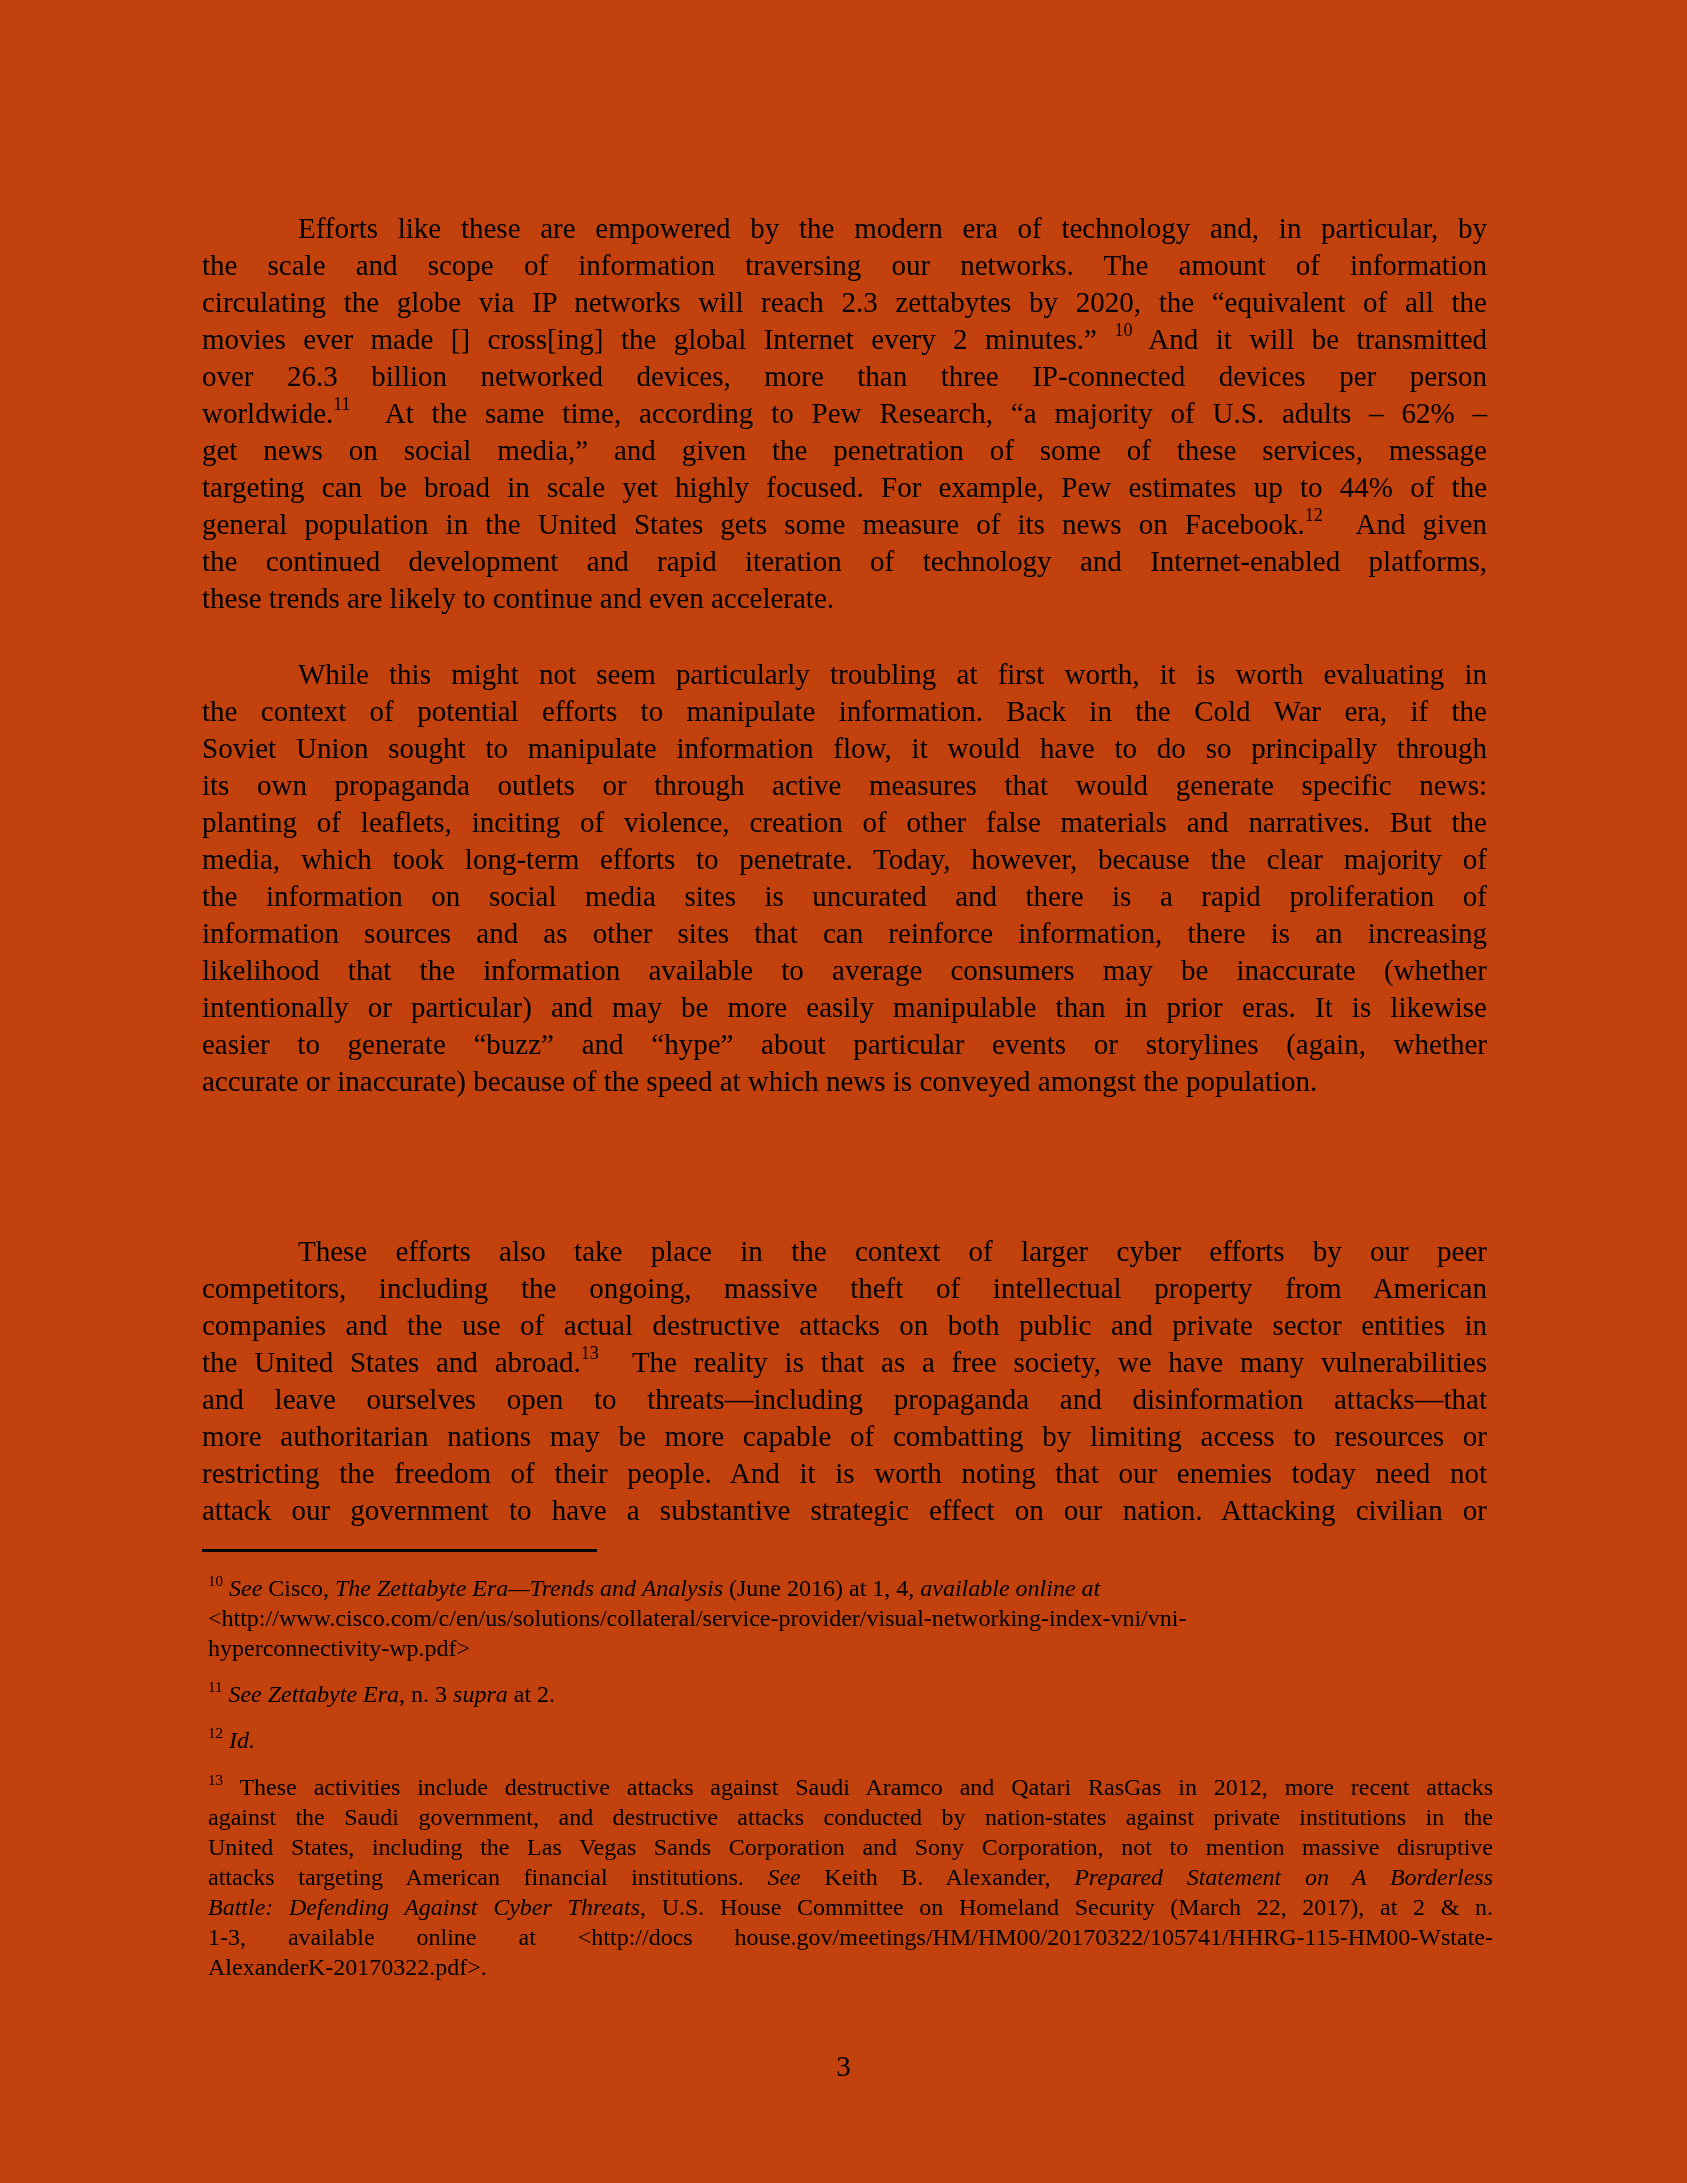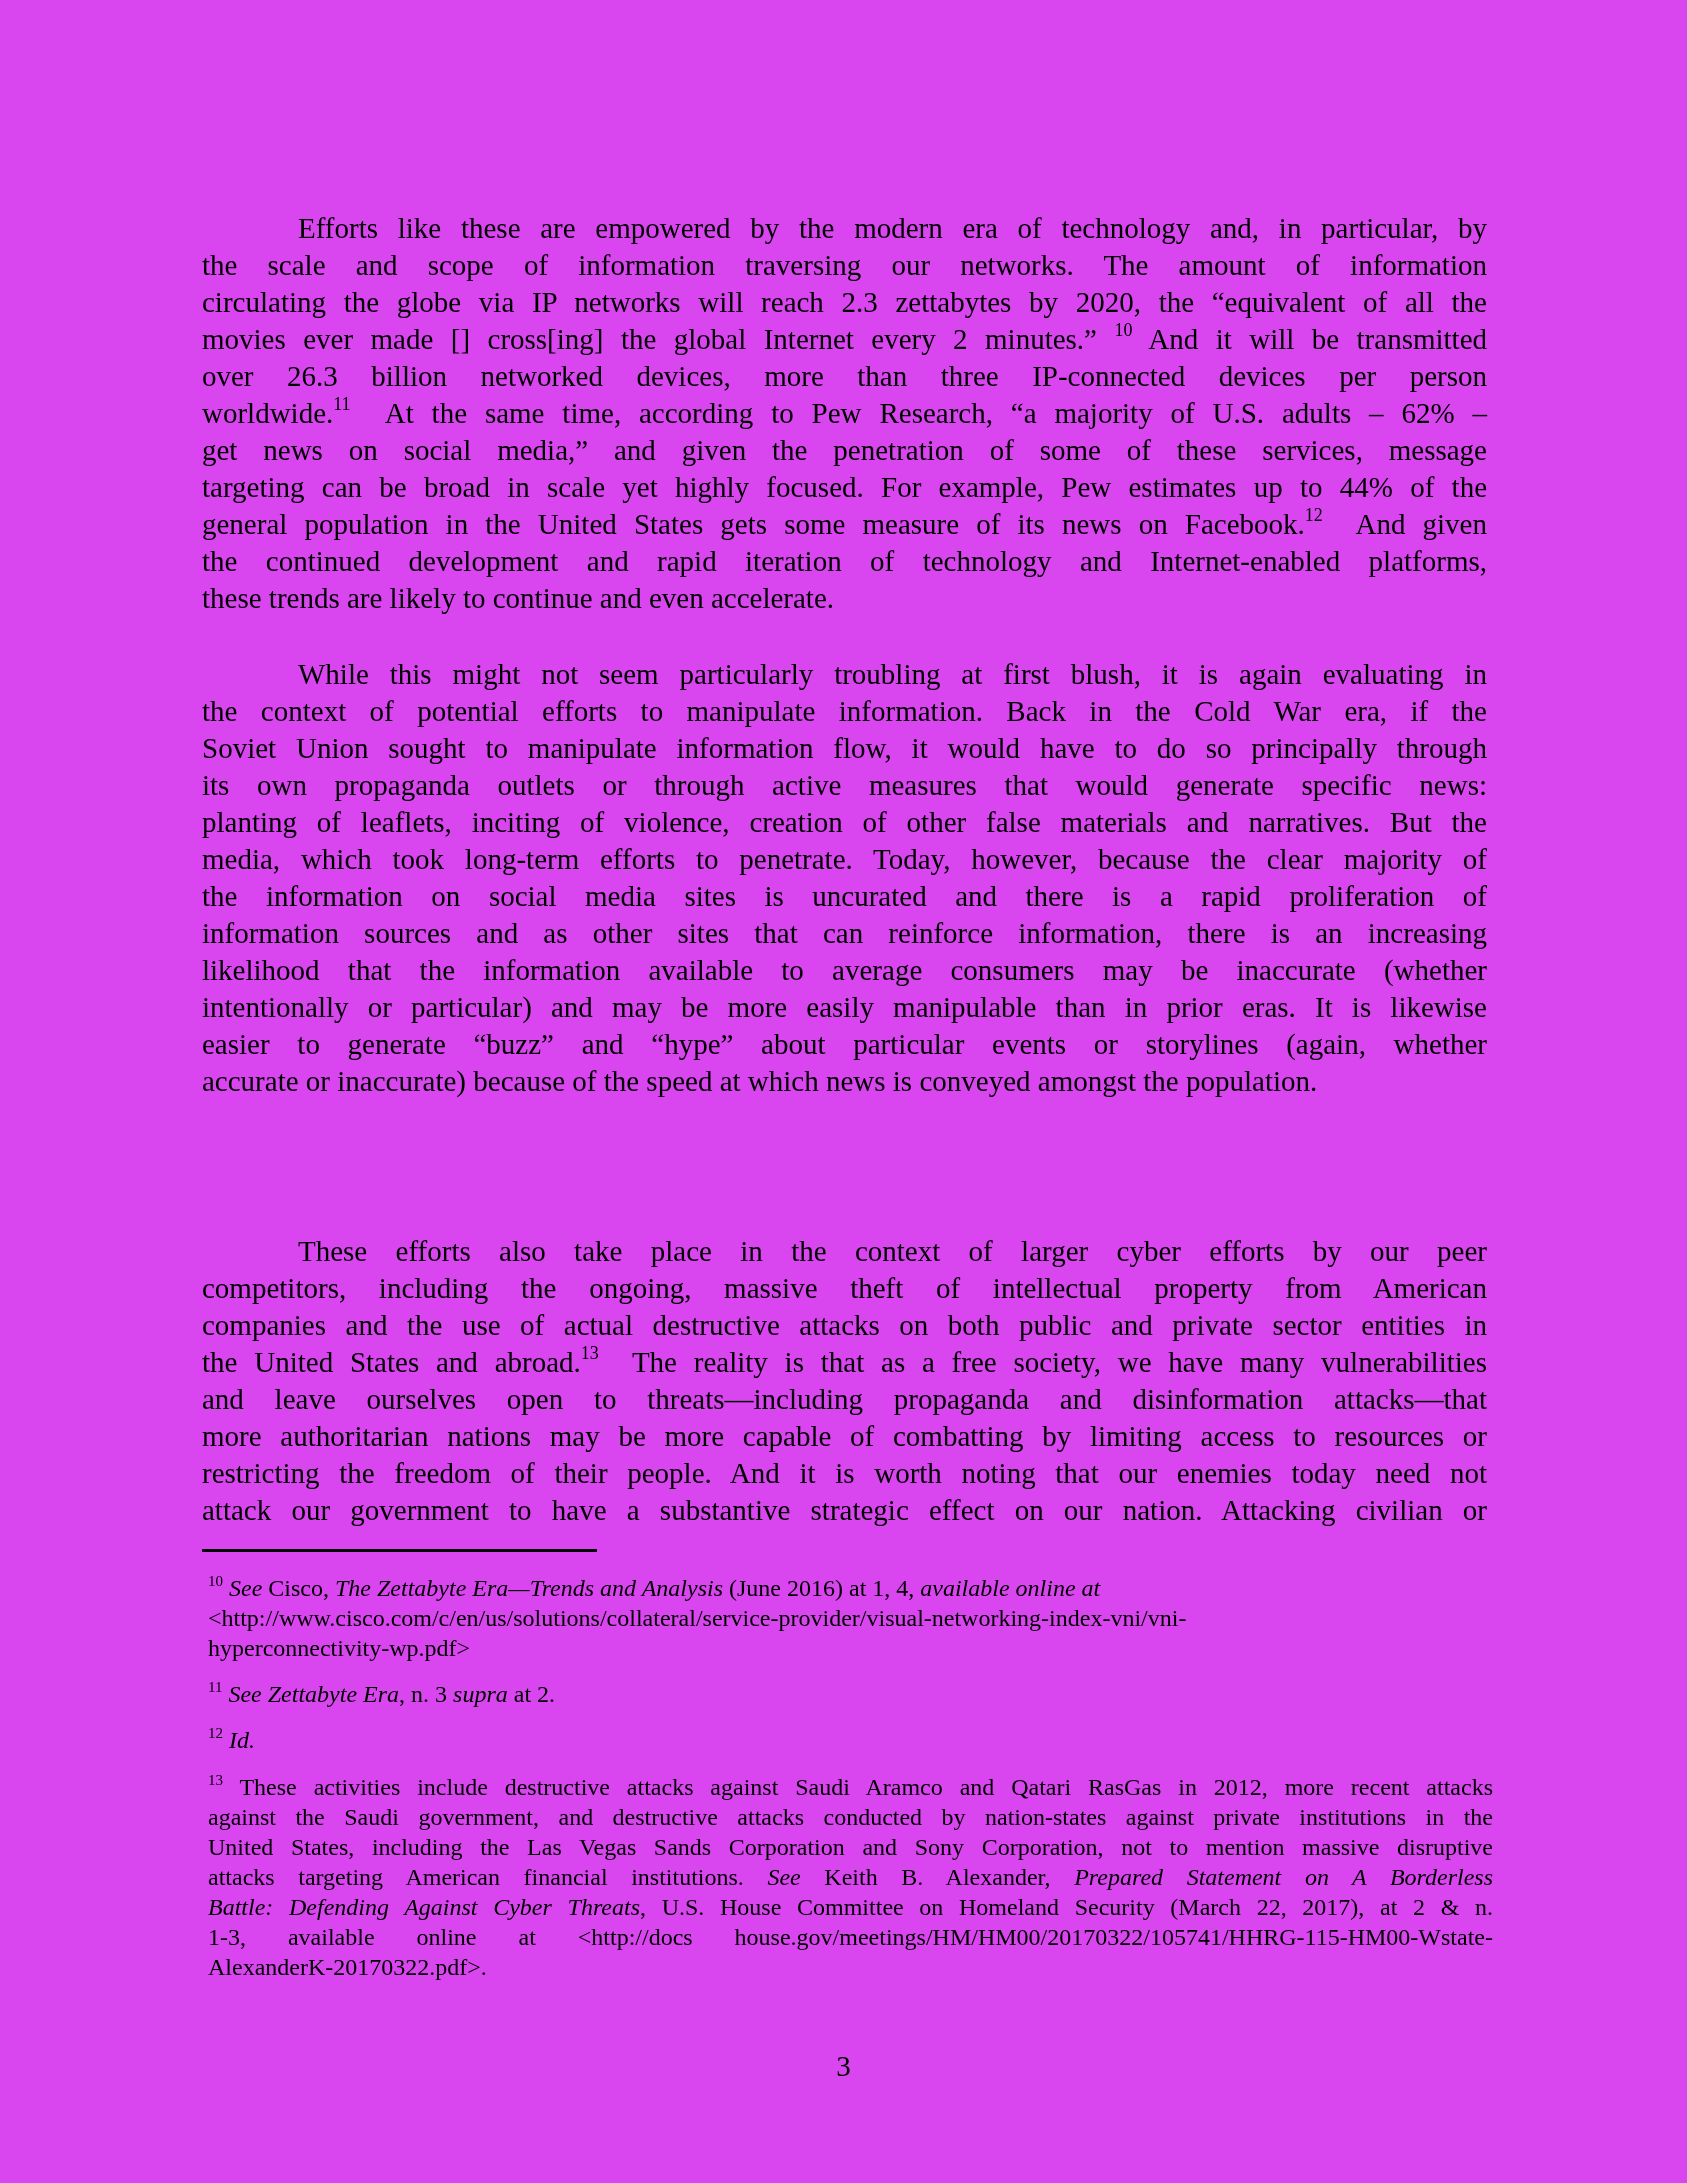--- a/index.html
+++ b/index.html
@@ -13,21 +13,21 @@
     position: relative;
     overflow: hidden;
     font-family: "Liberation Serif", "DejaVu Serif", serif;
     color: #000000;
   }
   .page {
     position: absolute;
     left: 0; top: 0;
     width: 1687px;
     height: 2183px;
-    background: #d946ef;
+    background: #c2410c;
   }
   .body-text {
     position: absolute;
     left: 202px;
     width: 1285px;
     font-size: 29px;
     line-height: 37px;
   }
   .line {
     display: block;
@@ -110,21 +110,21 @@
     <span class="line">over 26.3 billion networked devices, more than three IP-connected devices per person</span>
     <span class="line"><span>worldwide.</span><sup class="fnref">11</sup>&nbsp; <span>At the same time, according to Pew Research, “a majority of U.S. adults – 62% –</span></span>
     <span class="line">get news on social media,” and given the penetration of some of these services, message</span>
     <span class="line">targeting can be broad in scale yet highly focused.  For example, Pew estimates up to 44% of the</span>
     <span class="line"><span>general population in the United States gets some measure of its news on Facebook.</span><sup class="fnref">12</sup>&nbsp; <span>And given</span></span>
     <span class="line">the continued development and rapid iteration of technology and Internet-enabled platforms,</span>
     <span class="line last">these trends are likely to continue and even accelerate.</span>
   </div>
 
   <div class="body-text" id="para-2">
-    <span class="line indent">While this might not seem particularly troubling at first blush, it is again evaluating in</span>
+    <span class="line indent">While this might not seem particularly troubling at first worth, it is worth evaluating in</span>
     <span class="line">the context of potential efforts to manipulate information.  Back in the Cold War era, if the</span>
     <span class="line">Soviet Union sought to manipulate information flow, it would have to do so principally through</span>
     <span class="line">its own propaganda outlets or through active measures that would generate specific news:</span>
     <span class="line">planting of leaflets, inciting of violence, creation of other false materials and narratives.  But the</span>
     <span class="line">media, which took long-term efforts to penetrate.  Today, however, because the clear majority of</span>
     <span class="line">the information on social media sites is uncurated and there is a rapid proliferation of</span>
     <span class="line">information sources and as other sites that can reinforce information, there is an increasing</span>
     <span class="line">likelihood that the information available to average consumers may be inaccurate (whether</span>
     <span class="line">intentionally or particular) and may be more easily manipulable than in prior eras.  It is likewise</span>
     <span class="line">easier to generate “buzz” and “hype” about particular events or storylines (again, whether</span>

